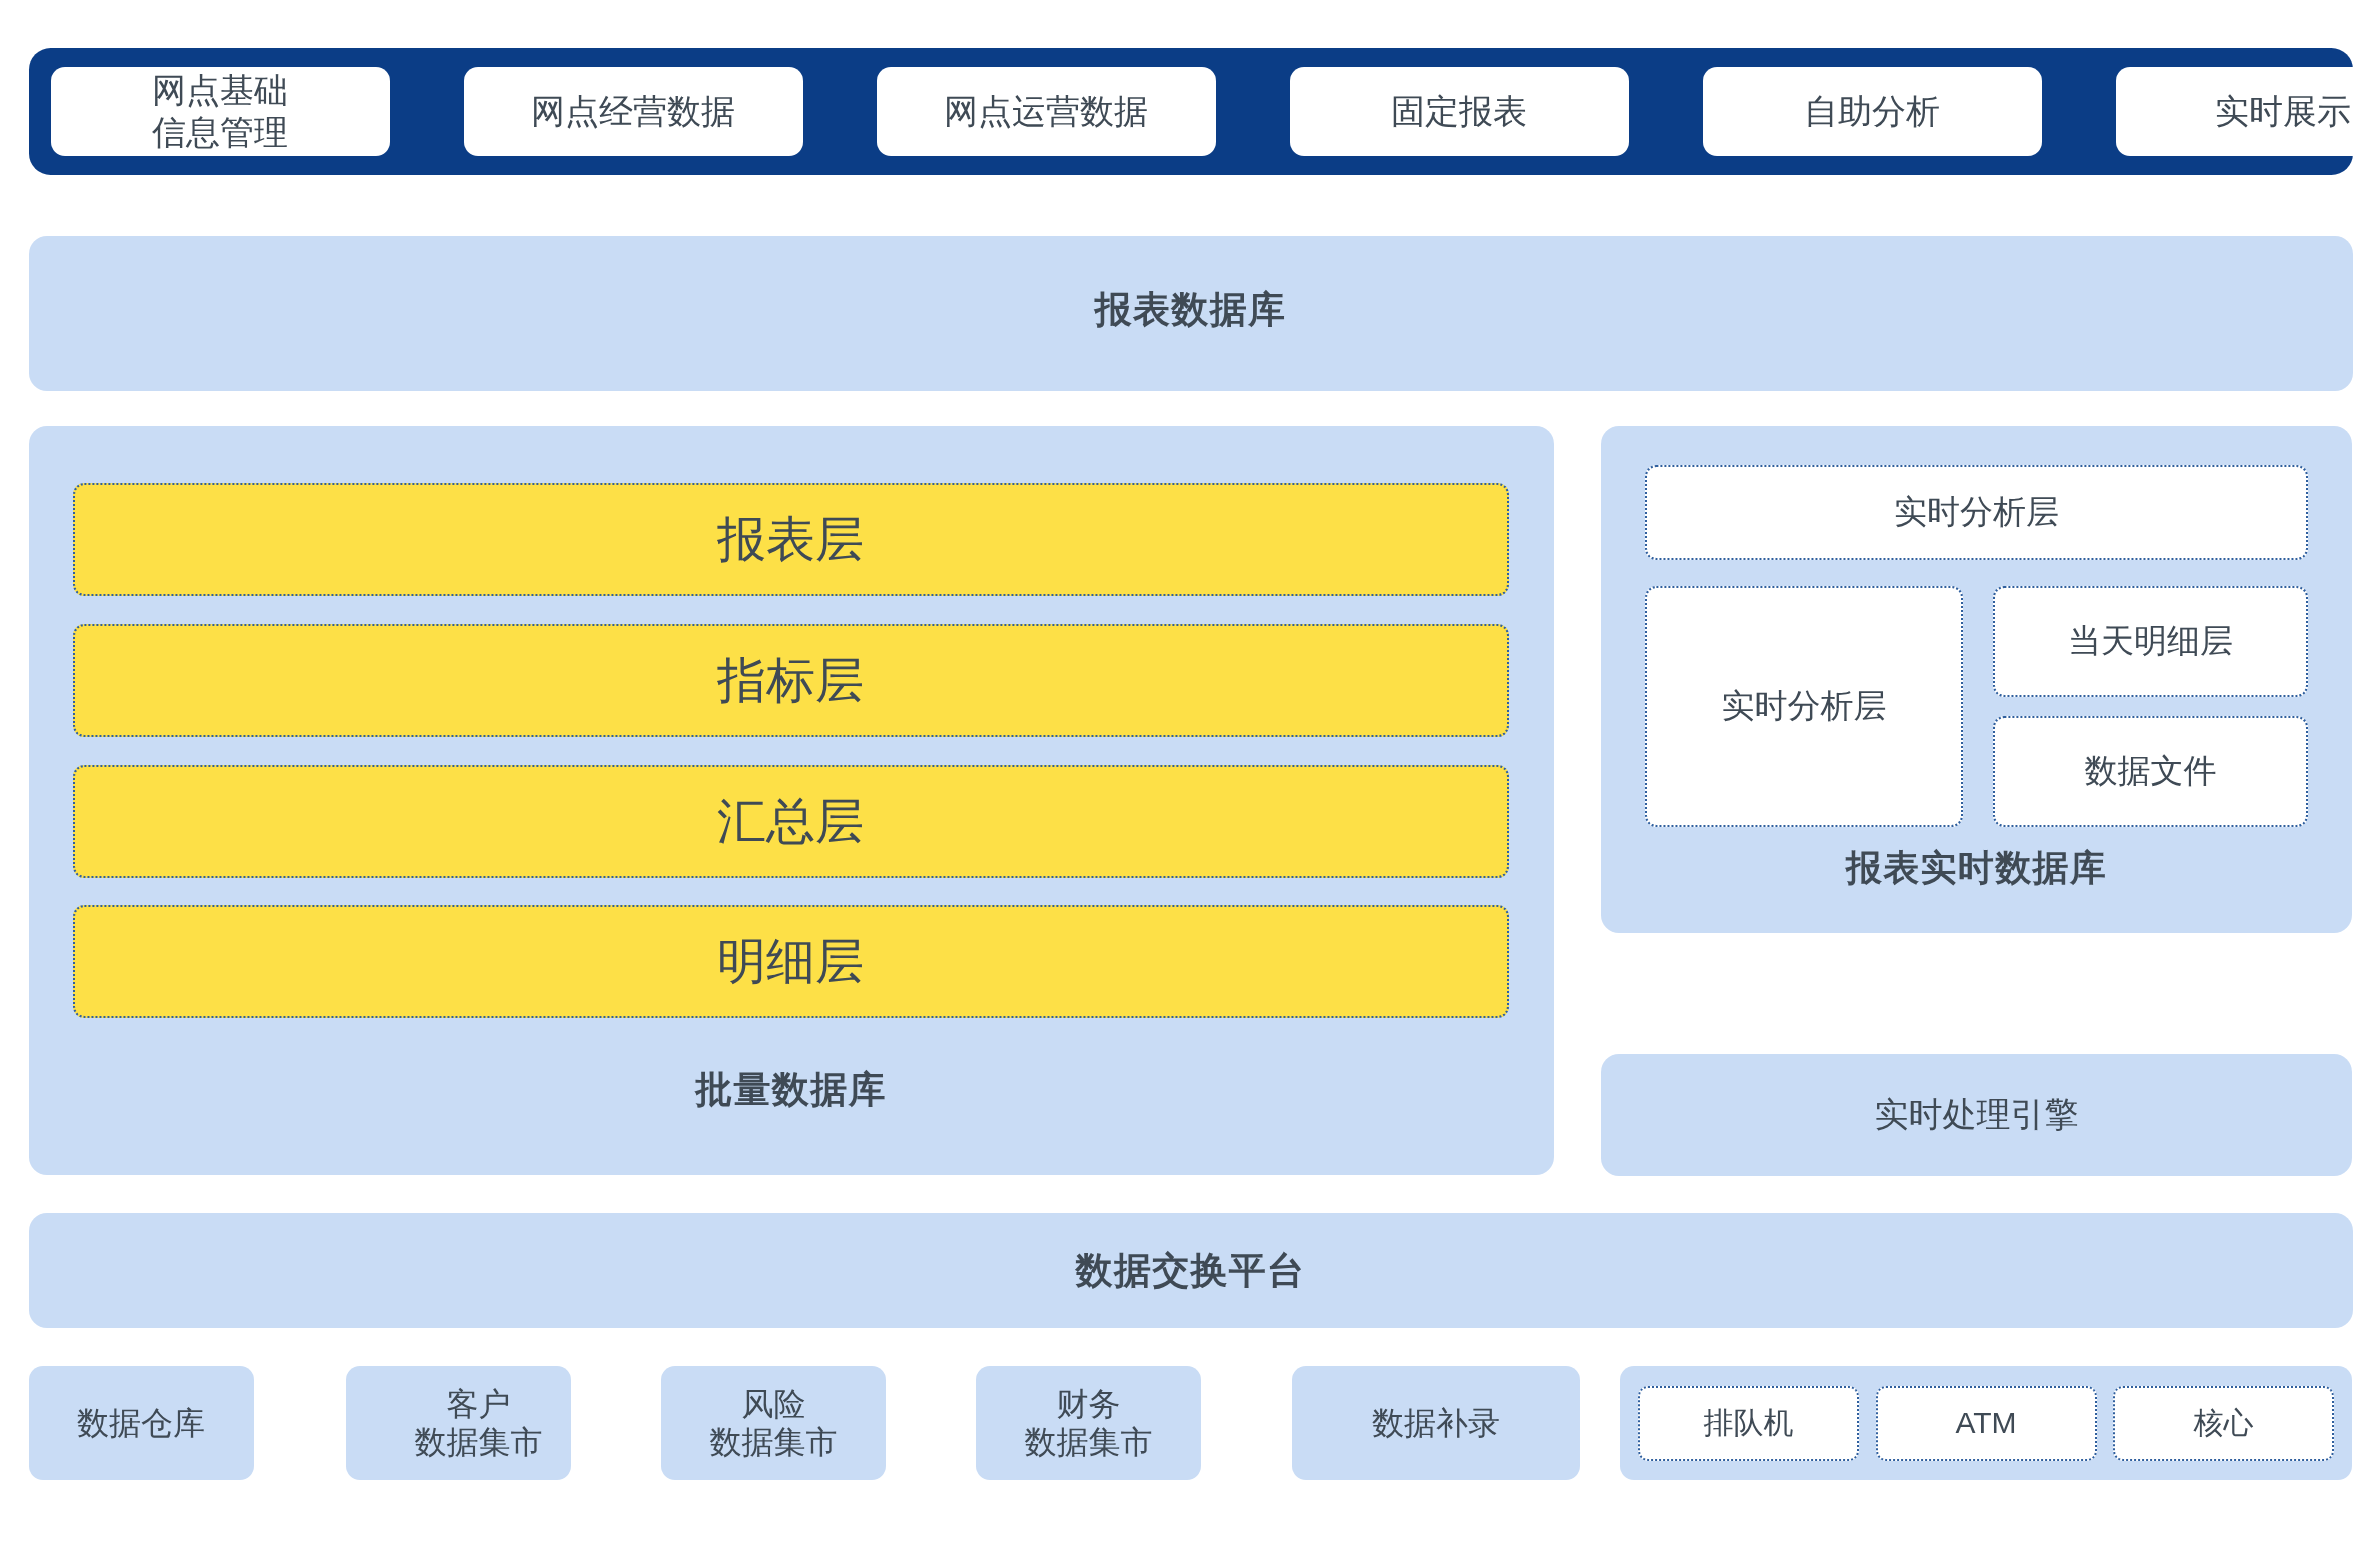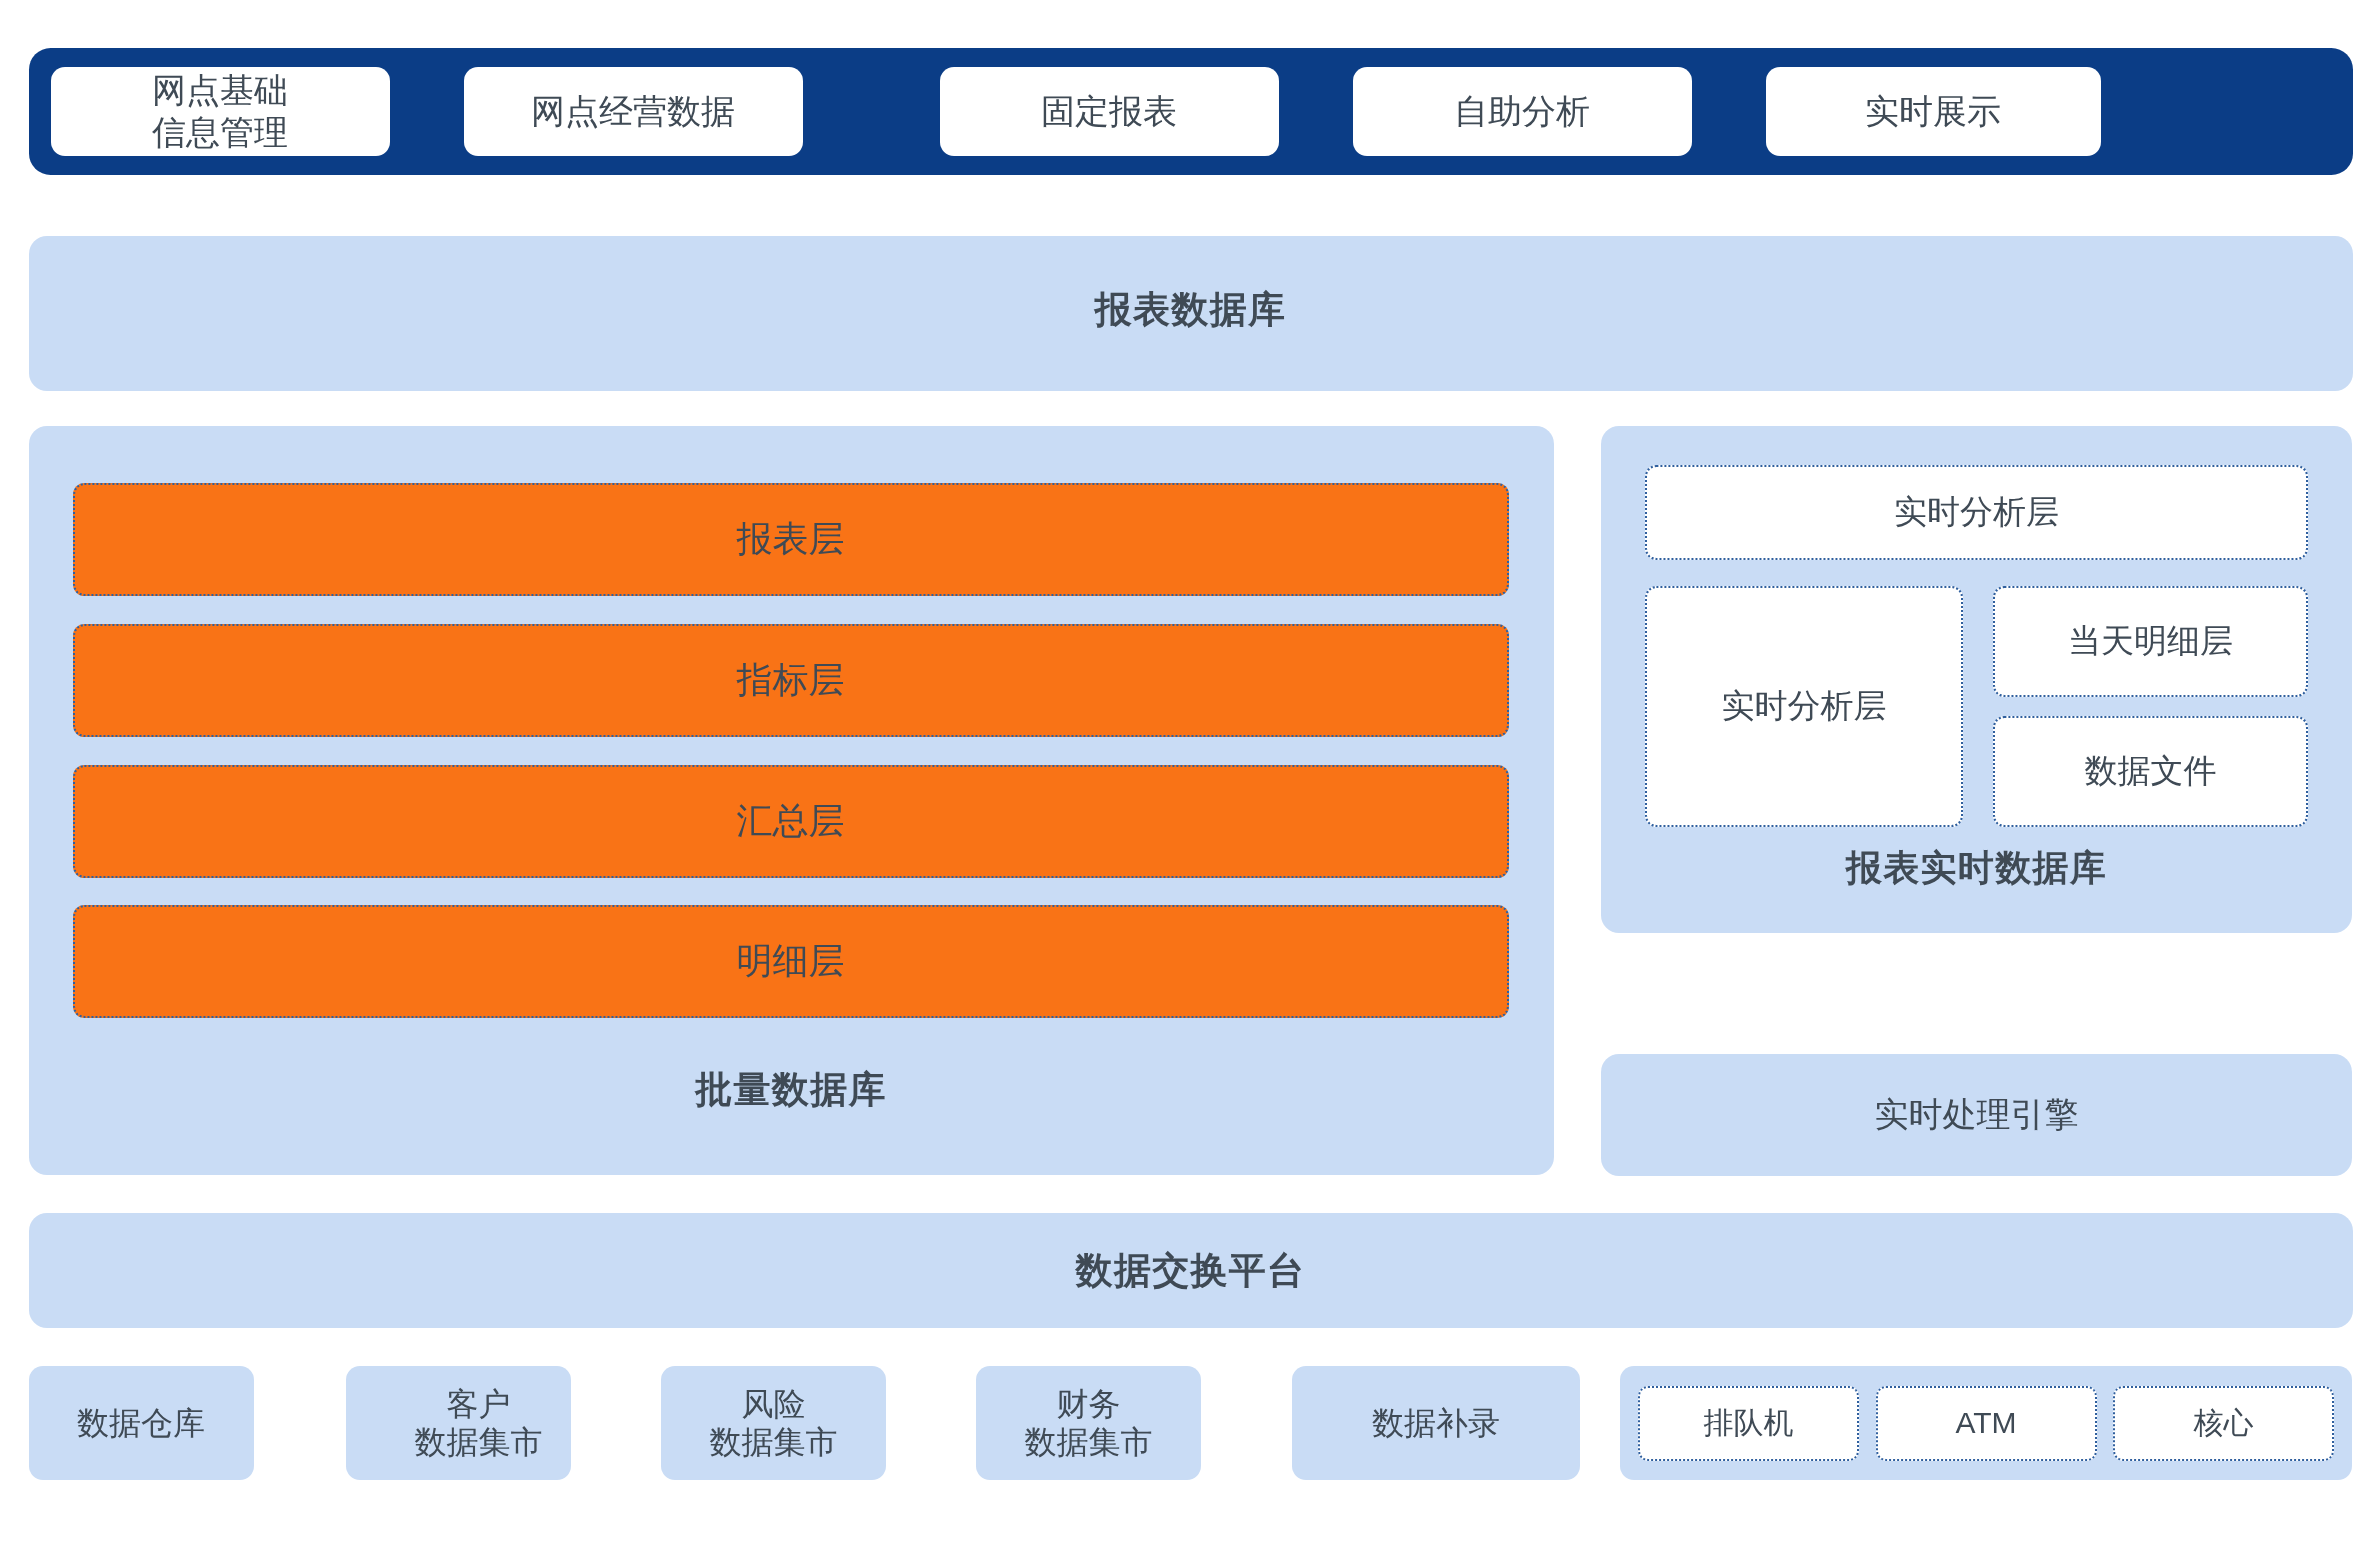--- a/index.html
+++ b/index.html
@@ -88,28 +88,28 @@
     left: 28.5px;
     top: 426px;
     width: 1525px;
     height: 749px;
   }
   .layer-box {
     position: absolute;
     left: 44px;
     width: 1436px;
     height: 113px;
-    background: #f97316;
+    background: #fde047;
     border: 2.5px dotted #2f5f9e;
     border-radius: 11.4px;
     box-sizing: border-box;
     display: flex;
     align-items: center;
     justify-content: center;
-    font-size: 36px;
+    font-size: 49px;
     color: #3f4a55;
     text-align: right;
   }
   #batch .band-title {
     top: 639px;
     font-size: 37px;
   }
 
   
   #realtime {
@@ -216,20 +216,21 @@
 <body>
 
 <div id="canvas">
 
   <div class="navbar" id="navbar">
     <div class="nav-tile" id="nav-0" style="flex: 0 0 339px; width: 339px;">网点基础
 信息管理</div>
     <div class="nav-gap"></div>
     <div class="nav-tile" id="nav-1" style="flex: 0 0 339px; width: 339px;">网点经营数据</div>
     <div class="nav-gap"></div>
+    <div class="nav-tile" id="nav-2" style="flex: 0 0 339px; width: 339px;">网点运营数据</div>
     <div class="nav-gap"></div>
     <div class="nav-tile" id="nav-3" style="flex: 0 0 339px; width: 339px;">固定报表</div>
     <div class="nav-gap"></div>
     <div class="nav-tile" id="nav-4" style="flex: 0 0 339px; width: 339px;">自助分析</div>
     <div class="nav-gap"></div>
     <div class="nav-tile" id="nav-5" style="flex: 0 0 335px; width: 335px;">实时展示</div>
   </div>
 
   <div class="band" id="reportdb">
     <div class="band-title">报表数据库</div>

